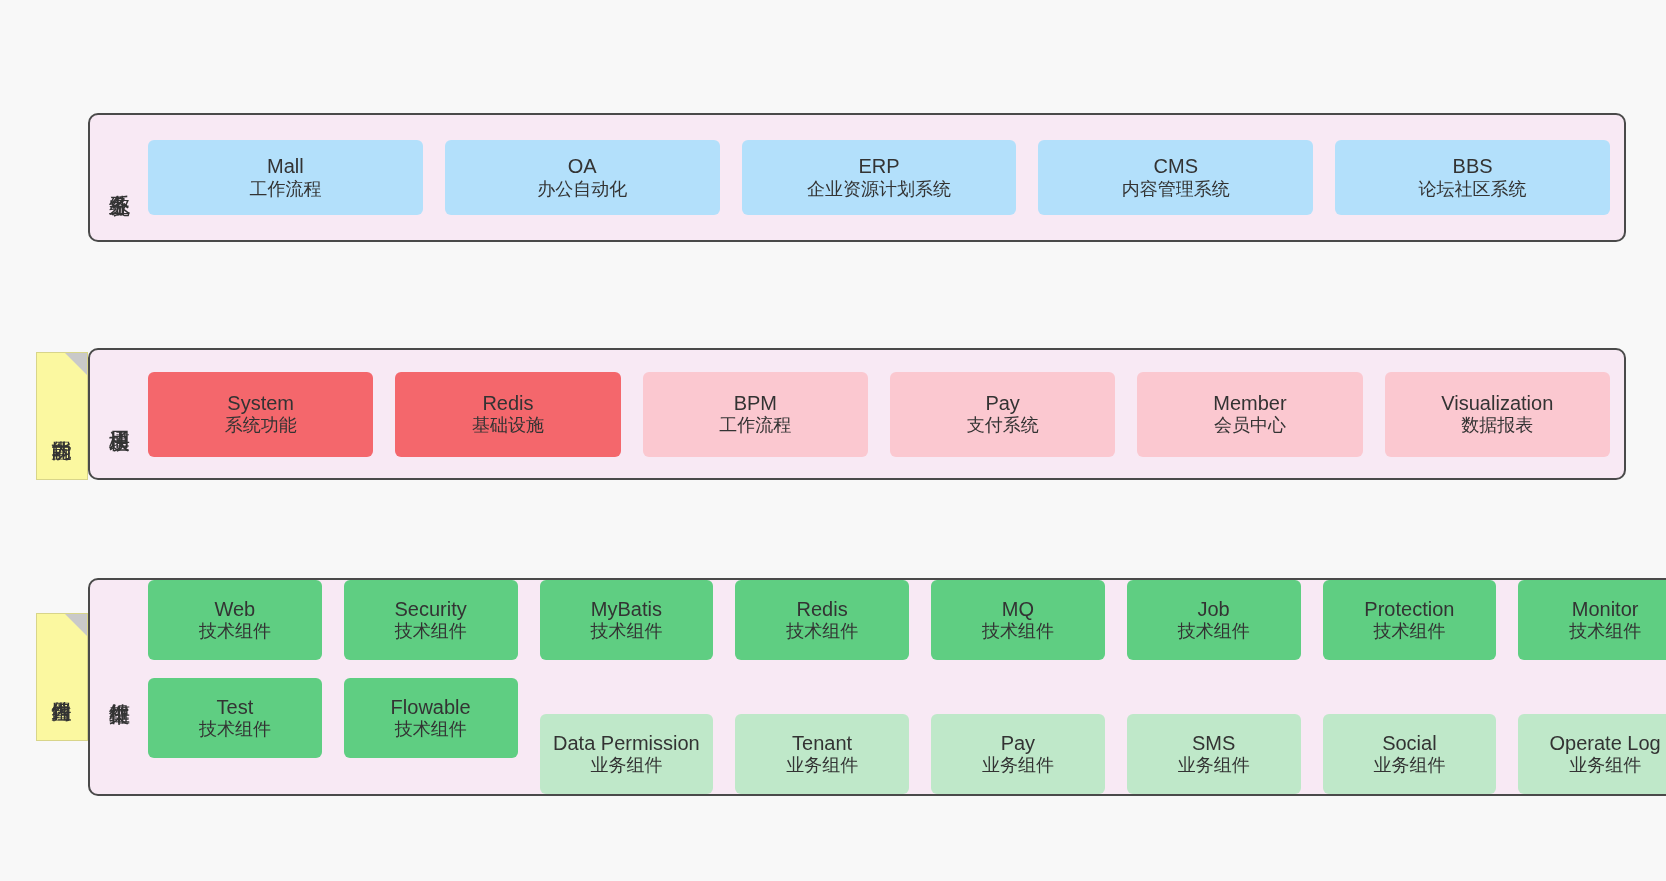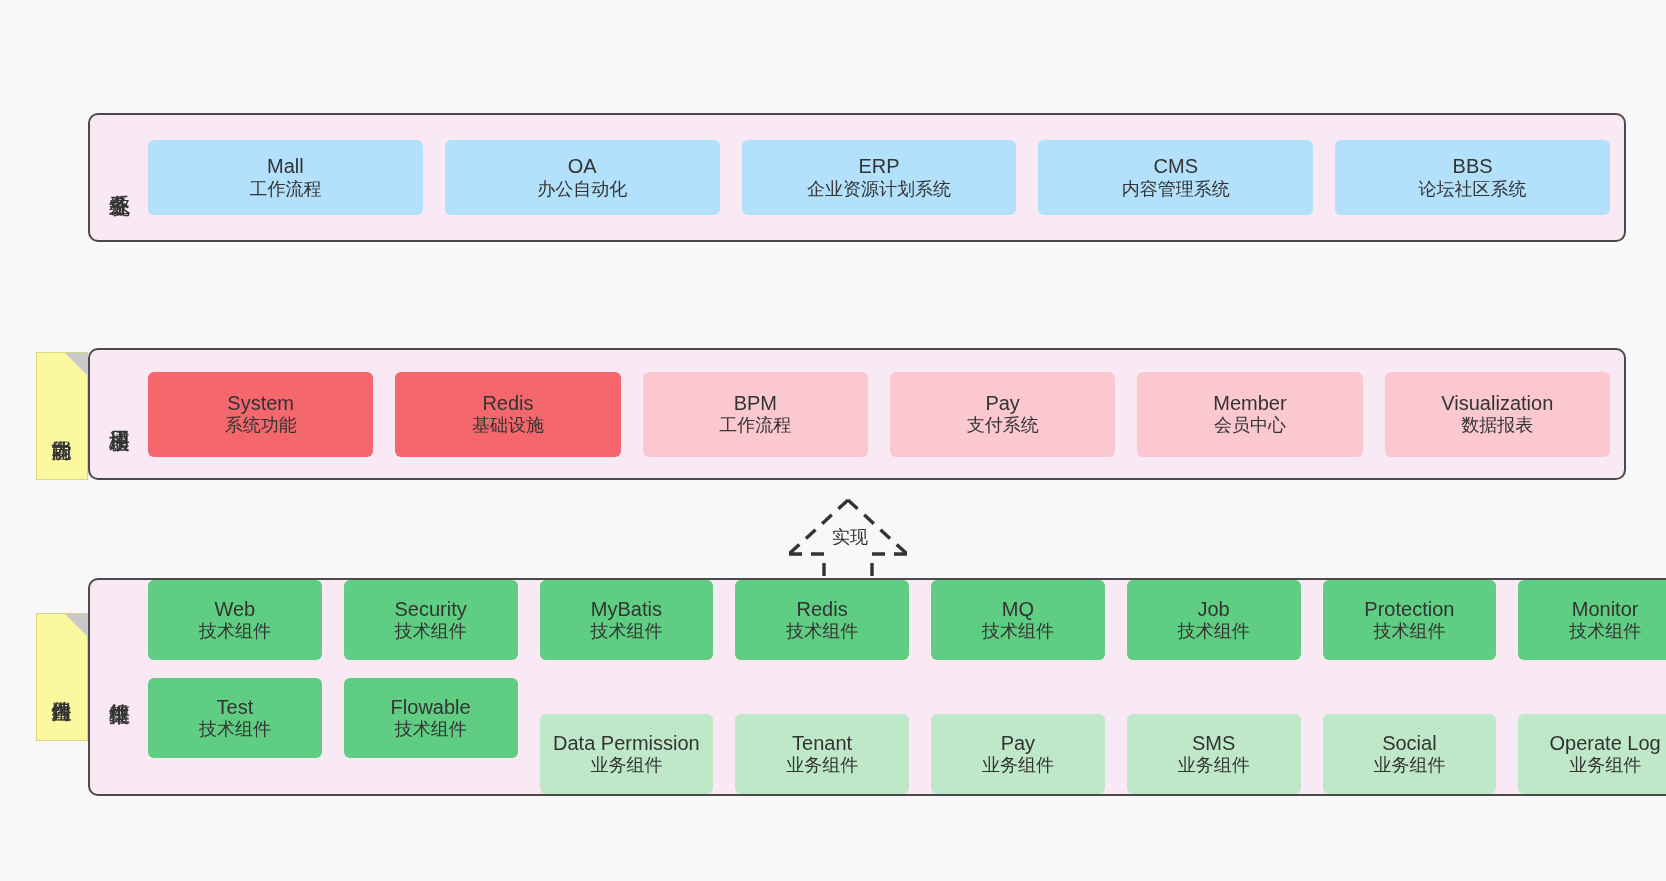--- a/index.html
+++ b/index.html
@@ -211,29 +211,20 @@
           <span class="cn">会员中心</span>
         </div>
         <div class="card c-pink h-mod">
           <span class="en">Visualization</span>
           <span class="cn">数据报表</span>
         </div>
       </div>
     </div>
   </div>
 
-  <div class="arrow-wrap" style="left:768px; top:494px;">
-    <svg width="160" height="84" viewBox="0 0 160 84">
-      <path d="M80 6 L139 60" fill="none" stroke="#333333" stroke-width="3.4" stroke-dasharray="13,9"></path>
-      <path d="M80 6 L21 60" fill="none" stroke="#333333" stroke-width="3.4" stroke-dasharray="13,9"></path>
-      <path d="M21 60 L56 60 L56 82" fill="none" stroke="#333333" stroke-width="3.4" stroke-dasharray="13,9"></path>
-      <path d="M139 60 L104 60 L104 82" fill="none" stroke="#333333" stroke-width="3.4" stroke-dasharray="13,9"></path>
-    </svg>
-    <div class="arrow-label" style="left:62px; top:33px;">实现</div>
-  </div>
 
   <div class="note" style="left:36px; top:613px; height:128px;">
     <span class="fold"></span>
     <span>内置组件</span>
   </div>
 
   <div class="layer" id="layer-framework" style="left:88px; top:578px; width:1620px; height:218px;">
     <div class="layer-title">框架组件</div>
     <div class="layer-body">
 

